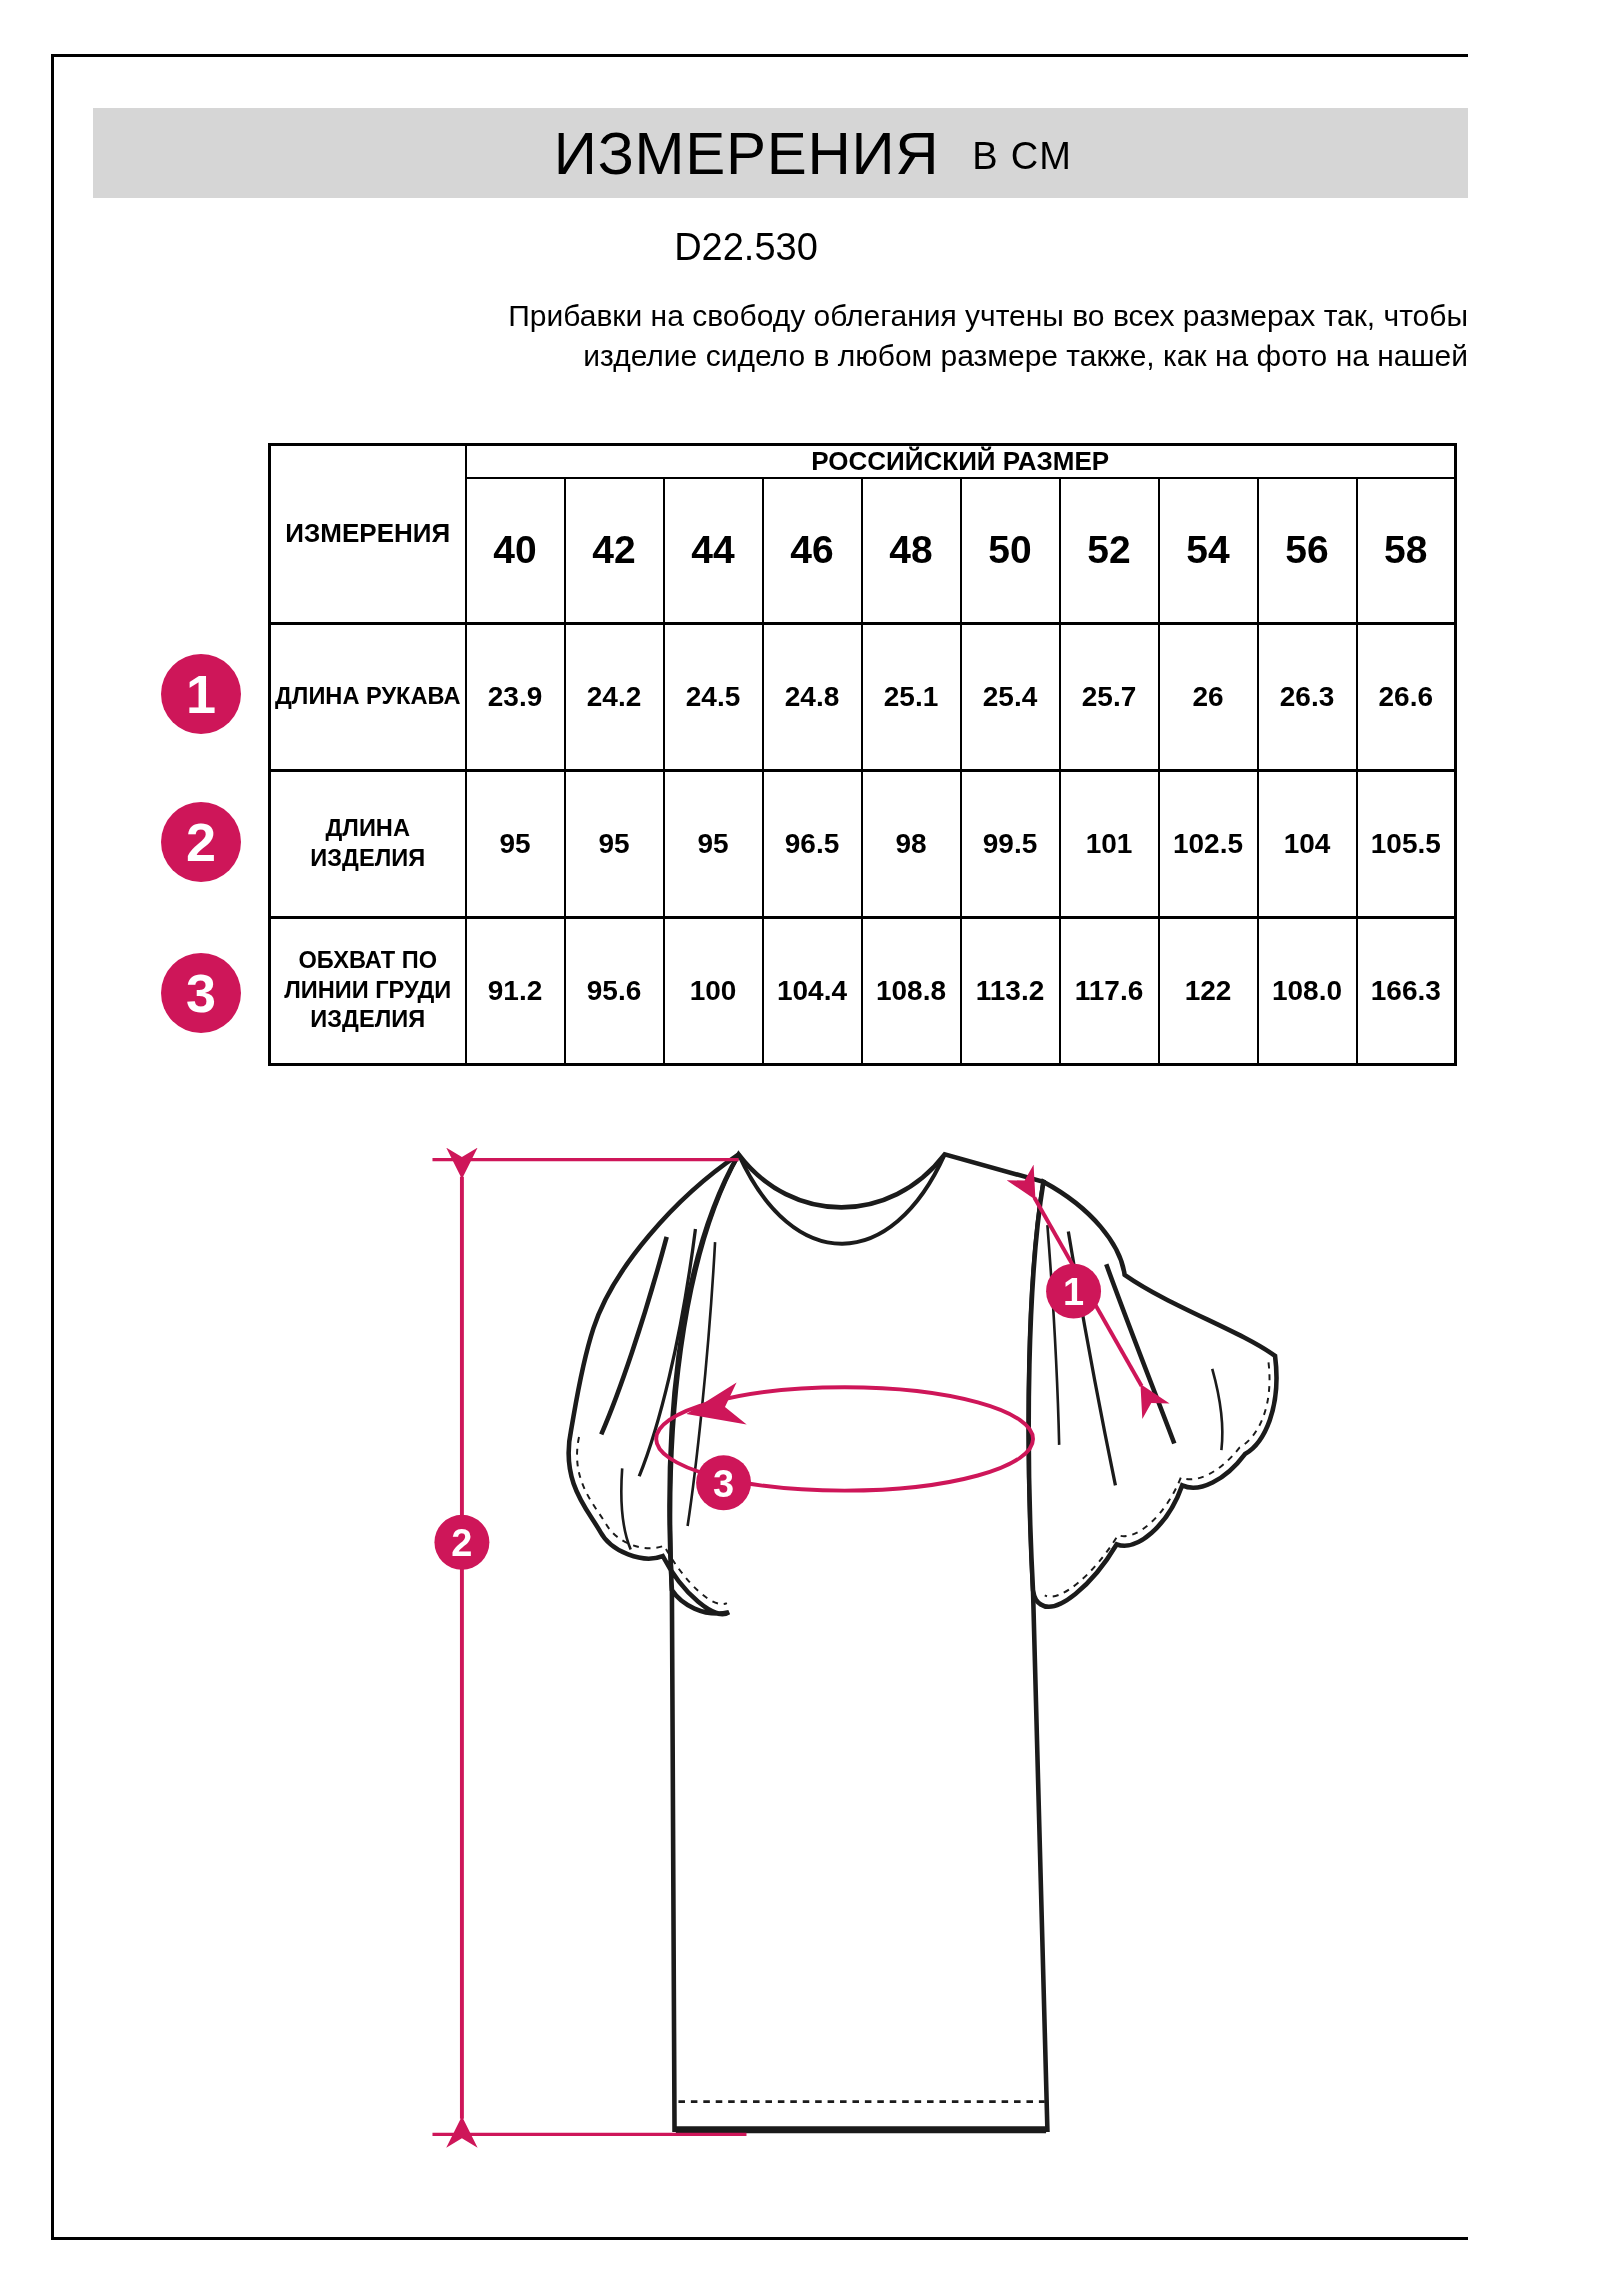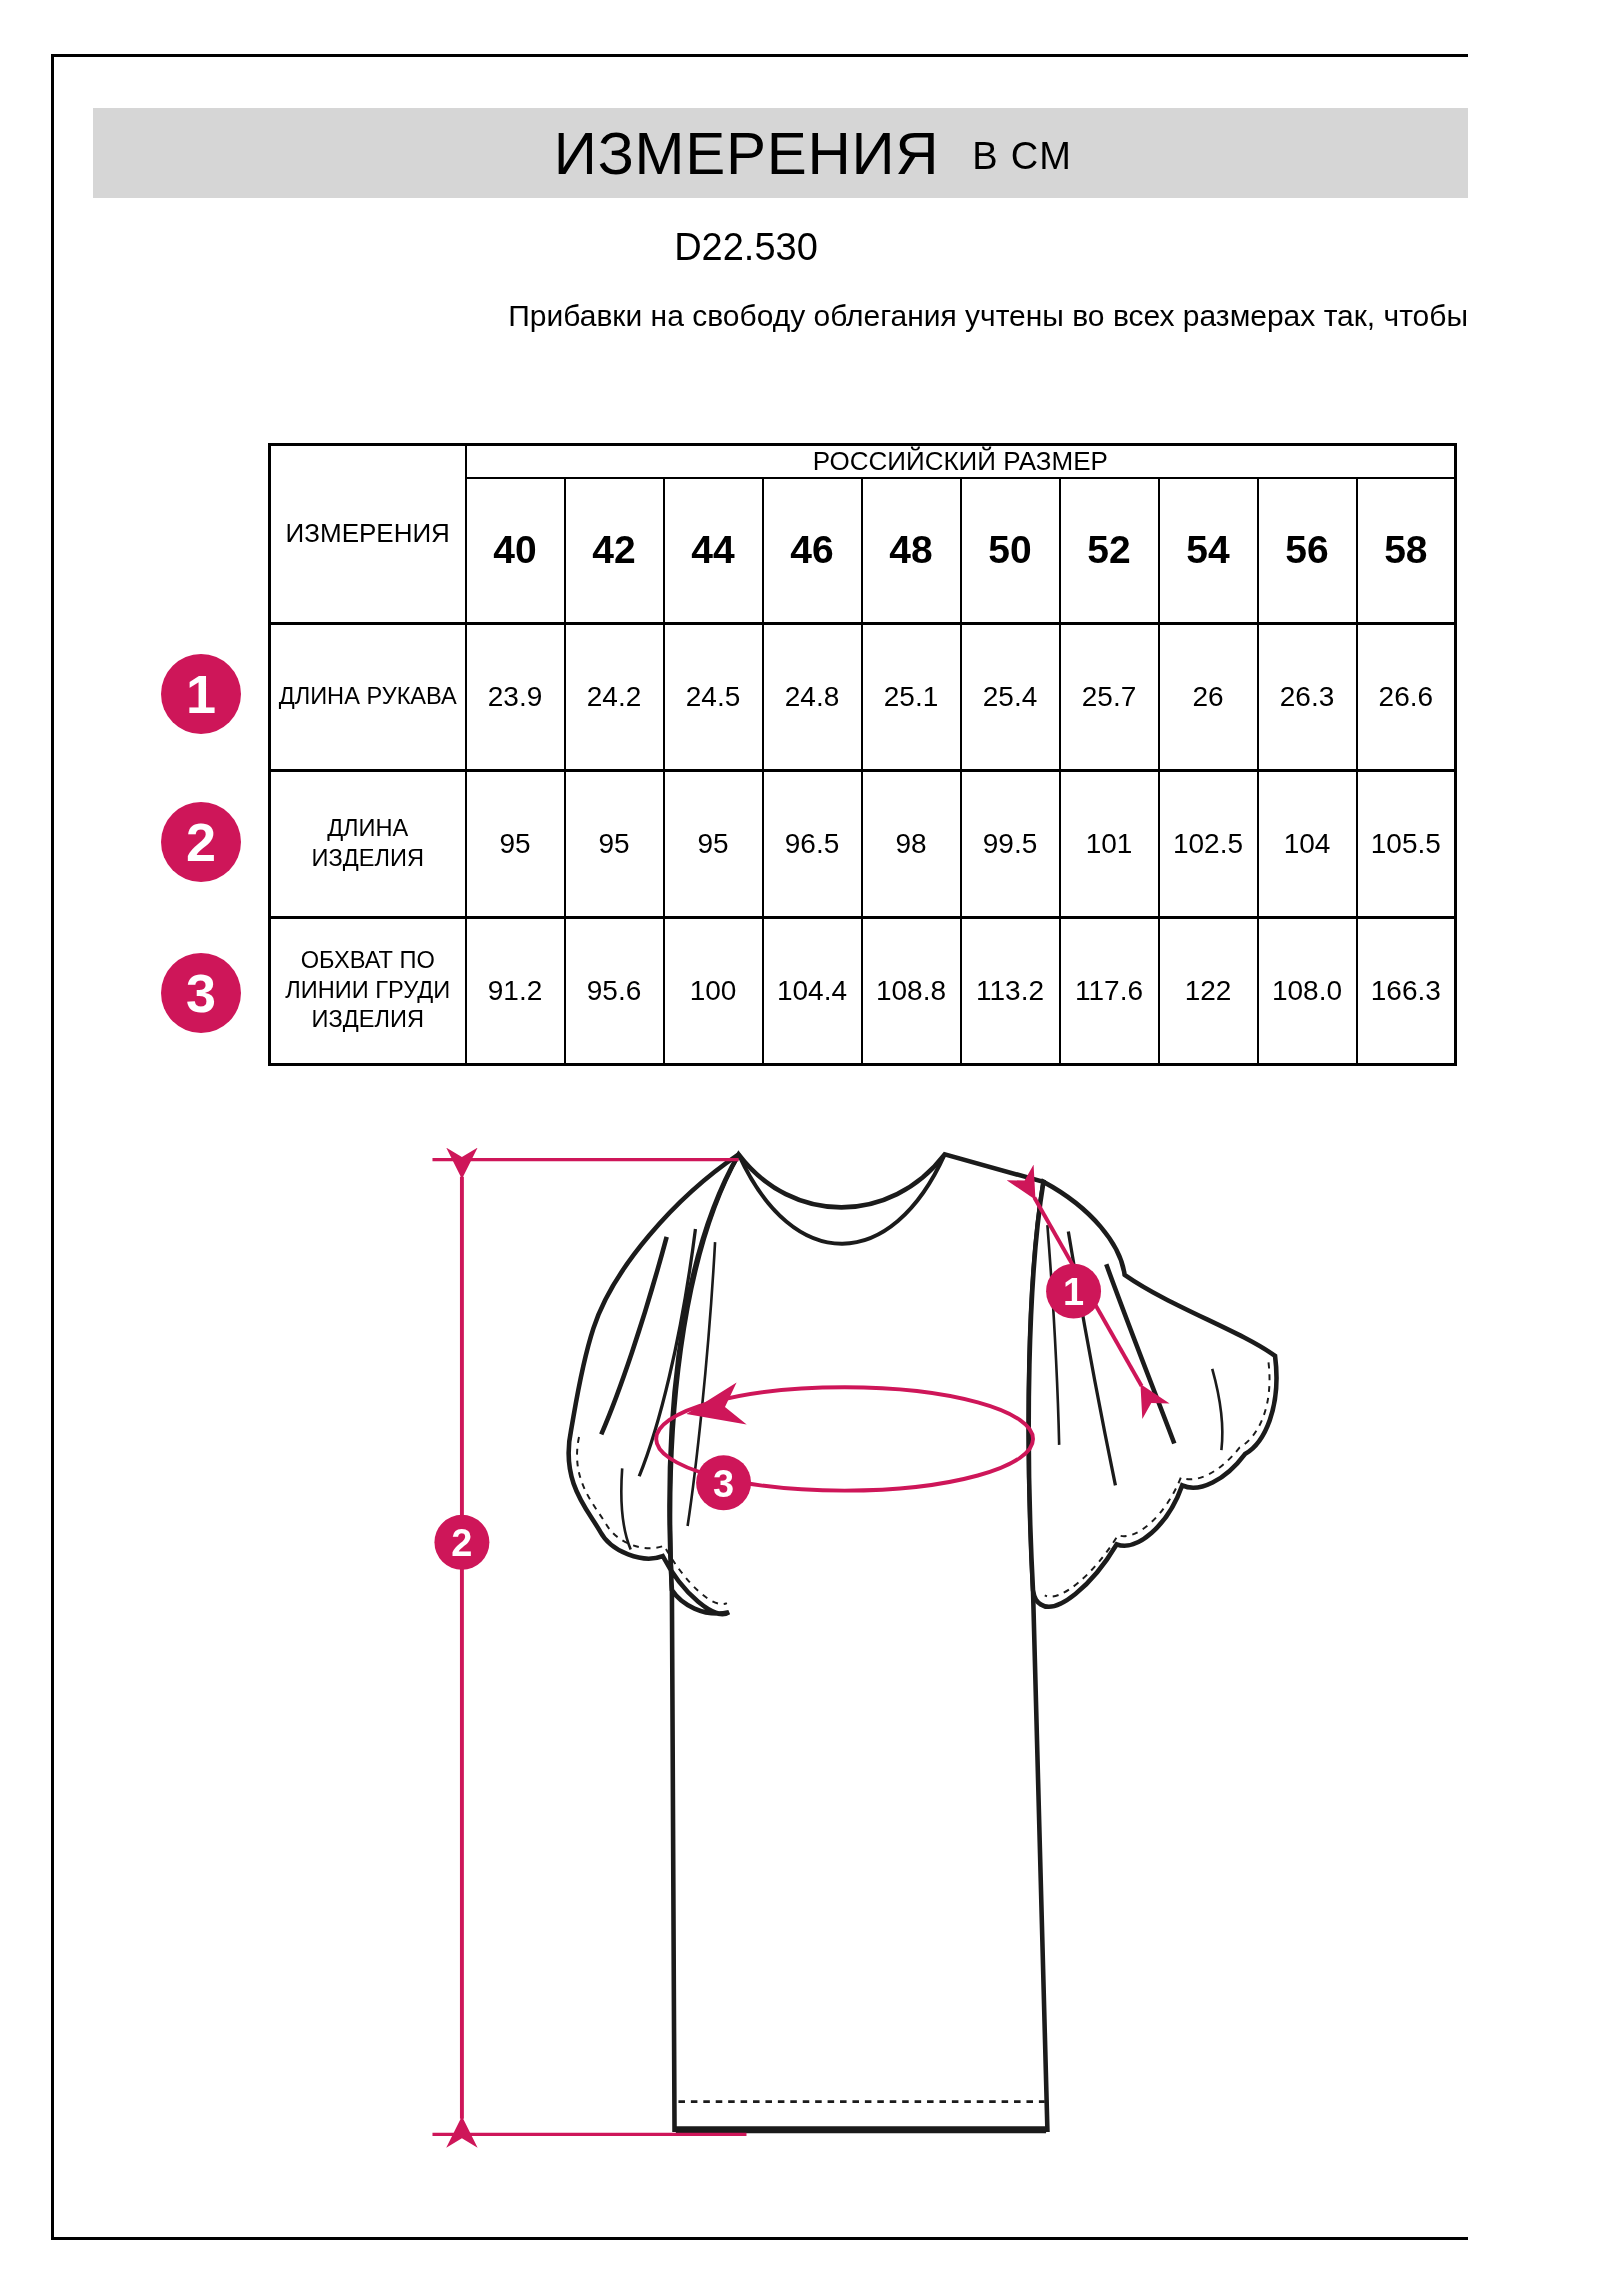--- a/index.html
+++ b/index.html
@@ -8,21 +8,21 @@
   .frame{position:absolute;left:51px;top:54px;width:1522px;height:2180px;border:3.3px solid #000;}
   .title-bar{position:absolute;left:93px;top:108px;width:1440px;height:90px;background:#D6D6D6;
              display:flex;align-items:center;justify-content:center;}
   .title-word{font-size:60px;letter-spacing:0.7px;white-space:pre;}
   .title-word.bold{font-weight:bold;margin-left:38px;}
   .title-units{font-size:38px;margin-left:33px;padding-top:6.5px;letter-spacing:1.3px;}
   .model{position:absolute;top:226px;left:12px;width:100%;text-align:center;font-size:38px;}
   .intro{position:absolute;top:296px;left:0;width:100%;text-align:right;font-size:30px;line-height:40px;}
   table.size-table{position:absolute;left:268px;top:443px;width:1186px;border-collapse:collapse;
                    table-layout:fixed;border:3.9px solid #000;}
-  .size-table td{border:2px solid #000;text-align:center;vertical-align:middle;padding:0;}
+  .size-table td{border:2px solid #000;text-align:center;vertical-align:middle;padding:0;font-weight:bold;}
   tr.group-row{height:33px;}
   td.group-header{font-size:26px;}
   tr.sizes-row{height:145px;}
   .sizes-row td{font-size:39px;font-weight:bold;border-top:2.6px solid #000;margin-top:12px;}
   tr.data-row{height:147px;}
   .data-row td{font-size:28px;border-top:3.9px solid #000;}
   td.corner{font-size:26px;}
   td.row-label{font-size:23.6px;line-height:29.4px;}
   .badge{position:absolute;width:80px;height:80px;border-radius:50%;background:#CE1659;color:#fff;
          display:flex;align-items:center;justify-content:center;font-size:54px;font-weight:bold;}
@@ -45,20 +45,21 @@
 
   <div class="title-bar">
     <span class="title-word">ИЗМЕРЕНИЯ</span>
     <span class="title-units">В СМ</span>
   </div>
 
   <div class="model">D22.530</div>
 
   <div class="intro">
     <div>Прибавки на свободу облегания учтены во всех размерах так, чтобы</div>
+    <div>изделие сидело в любом размере также, как на фото на нашей</div>
   </div>
 
   <table class="size-table">
     <colgroup>
       <col style="width:196px">
       <col style="width:99px">
         <col style="width:99px">
         <col style="width:99px">
         <col style="width:99px">
       <col style="width:99px">

